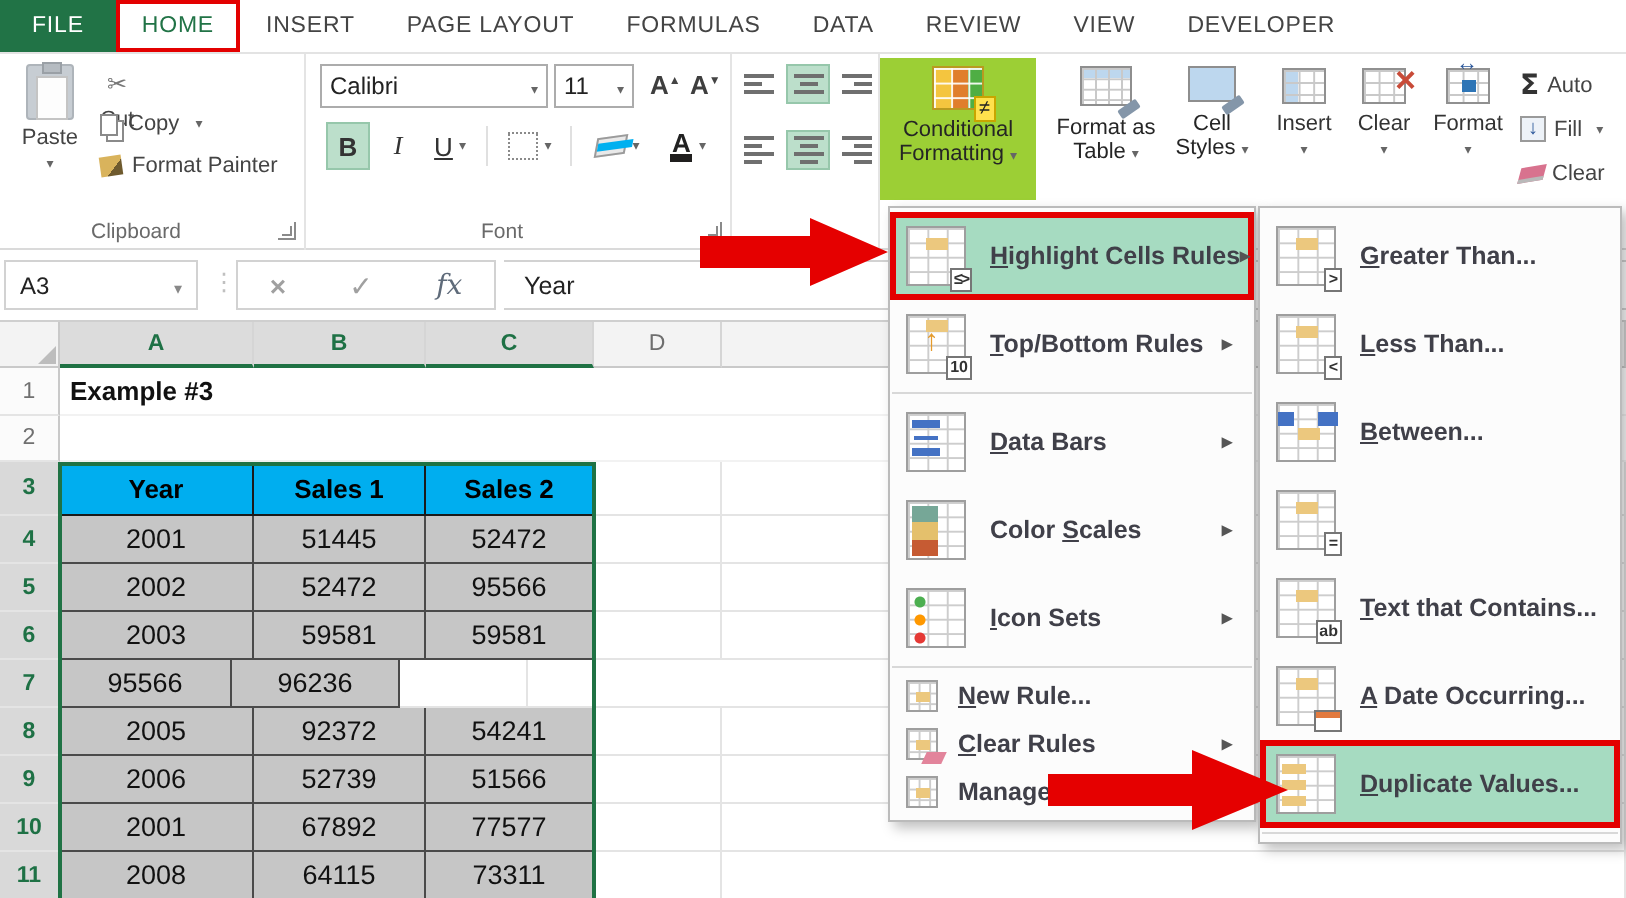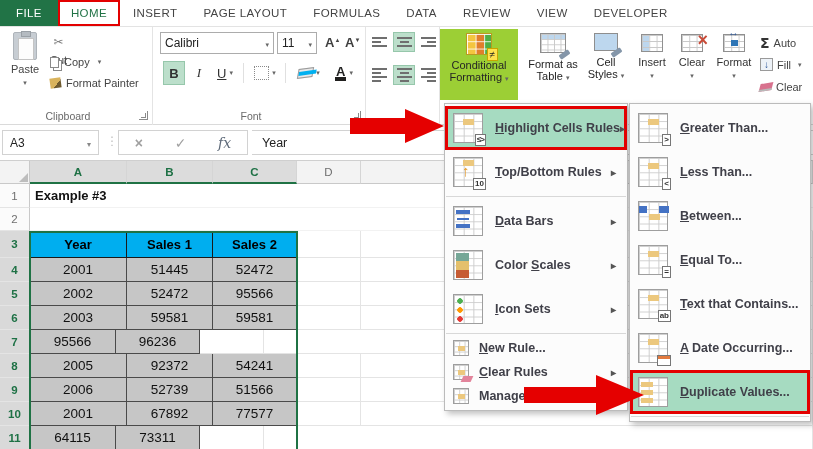--- a/index.html
+++ b/index.html
@@ -469,20 +469,21 @@
         <div class="rh sel">10</div>
         <div class="dcell ca">2001</div>
         <div class="dcell cb">67892</div>
         <div class="dcell cc">77577</div>
         <div class="gcell gd"></div>
         <div class="gcell ge"></div>
       </div>
 
       <div class="srow rdata">
         <div class="rh sel">11</div>
+        <div class="dcell ca">2008</div>
         <div class="dcell cb">64115</div>
         <div class="dcell cc">73311</div>
         <div class="gcell gd"></div>
         <div class="gcell ge"></div>
       </div>
     </div>
 
   <div class="selbox"></div>
 </div>
 
@@ -547,21 +548,20 @@
     <span class="lbl"><span></span><u>L</u><span>ess Than...</span></span>
   </div>
   <div class="mitem">
     <span class="gi30 ic-bt">
         <i></i>
       </span>
     <span class="lbl"><span></span><u>B</u><span>etween...</span></span>
   </div>
   <div class="mitem">
     <span class="gi30 ic-eq"></span>
-    <span class="lbl"><span></span><u>E</u><span>qual To...</span></span>
   </div>
   <div class="mitem">
     <span class="gi30 ic-ttc"></span>
     <span class="lbl"><span></span><u>T</u><span>ext that Contains...</span></span>
   </div>
   <div class="mitem">
     <span class="gi30 ic-ado"></span>
     <span class="lbl"><span></span><u>A</u><span> Date Occurring...</span></span>
   </div>
   <div class="mitem hl redbox">

